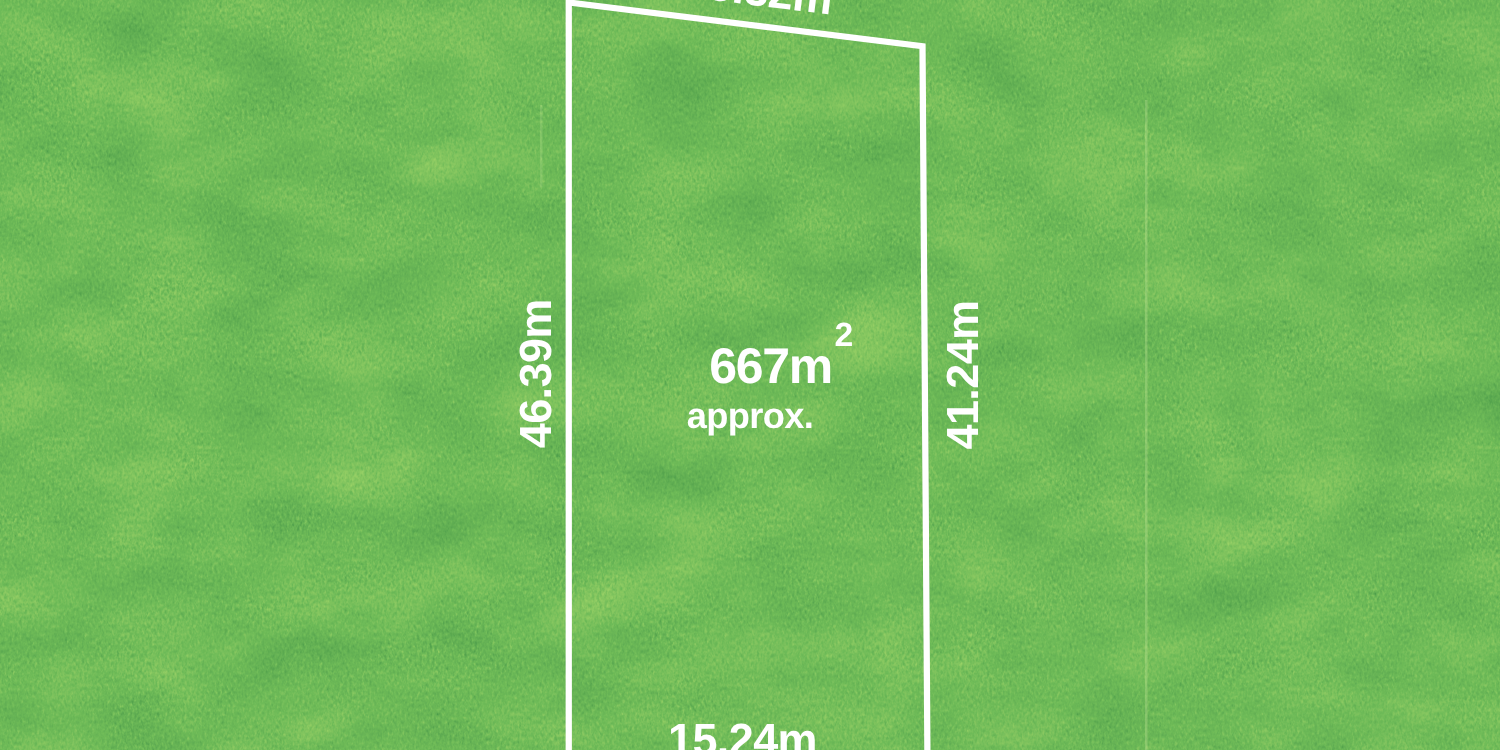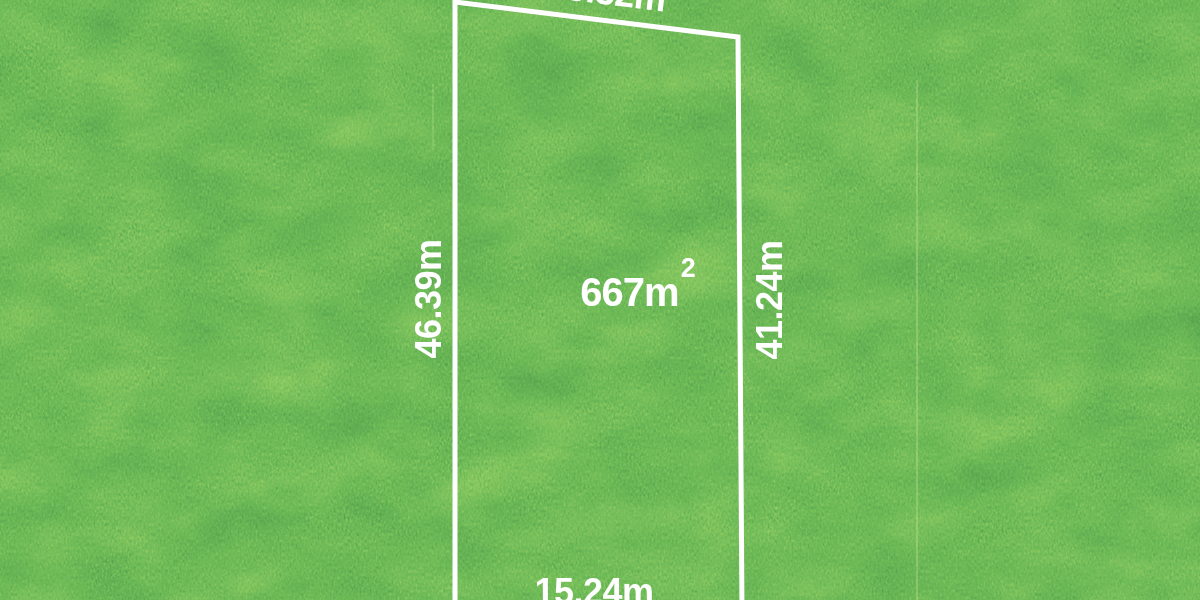--- a/index.html
+++ b/index.html
@@ -73,21 +73,21 @@
     font-size: 36px;
     transform: translate(-50%, -50%) rotate(-90deg);
   }
   .label-bottom {
     left: 594px;
     top: 574px;
     font-size: 36px;
     transform: translateX(-50%);
   }
   .label-area {
-    left: 638px;
+    left: 625px;
     top: 270px;
     font-size: 40px;
     letter-spacing: -1px;
     transform: translateX(-50%);
   }
   .label-area sup {
     font-size: 27px;
     position: relative;
     top: -15px;
     margin-left: 2px;
@@ -138,14 +138,15 @@
   <div class="label label-left">46.39m</div>
 
   <div class="label label-right">41.24m</div>
 
   <div class="label label-bottom">15.24m</div>
 
   <div class="label label-area">
     <span>667m</span><sup>2</sup>
   </div>
 
+  <div class="label label-approx">approx.</div>
 
 </div>
 
 </body></html>

